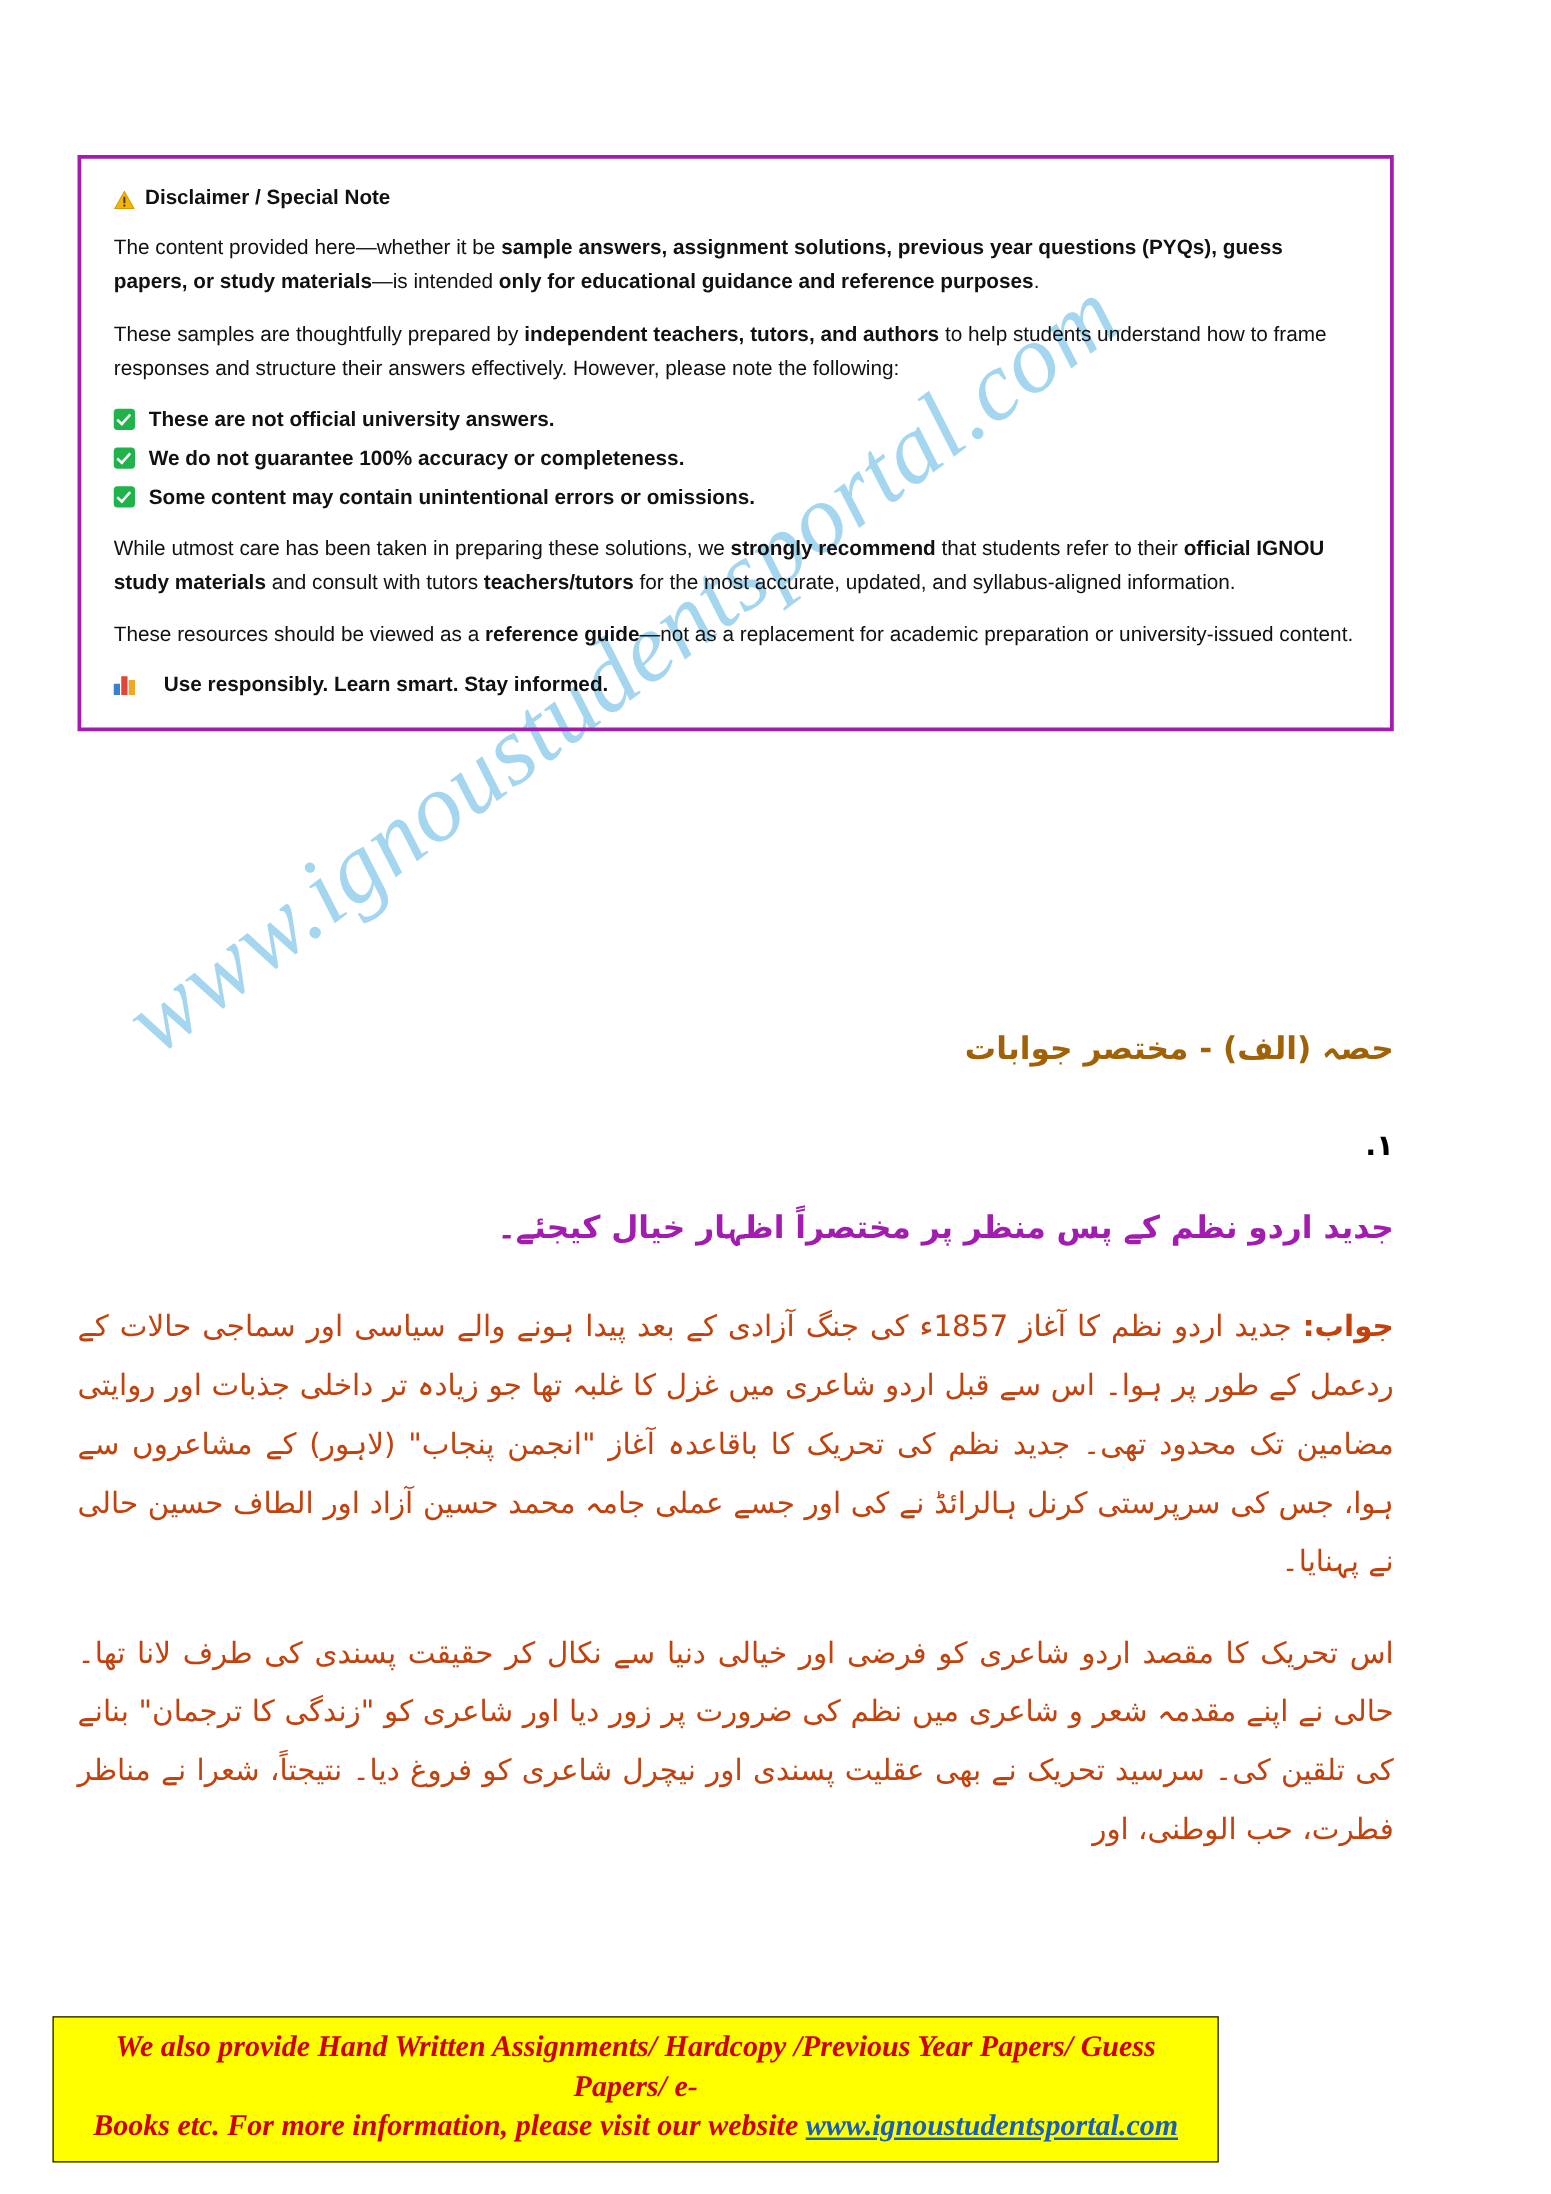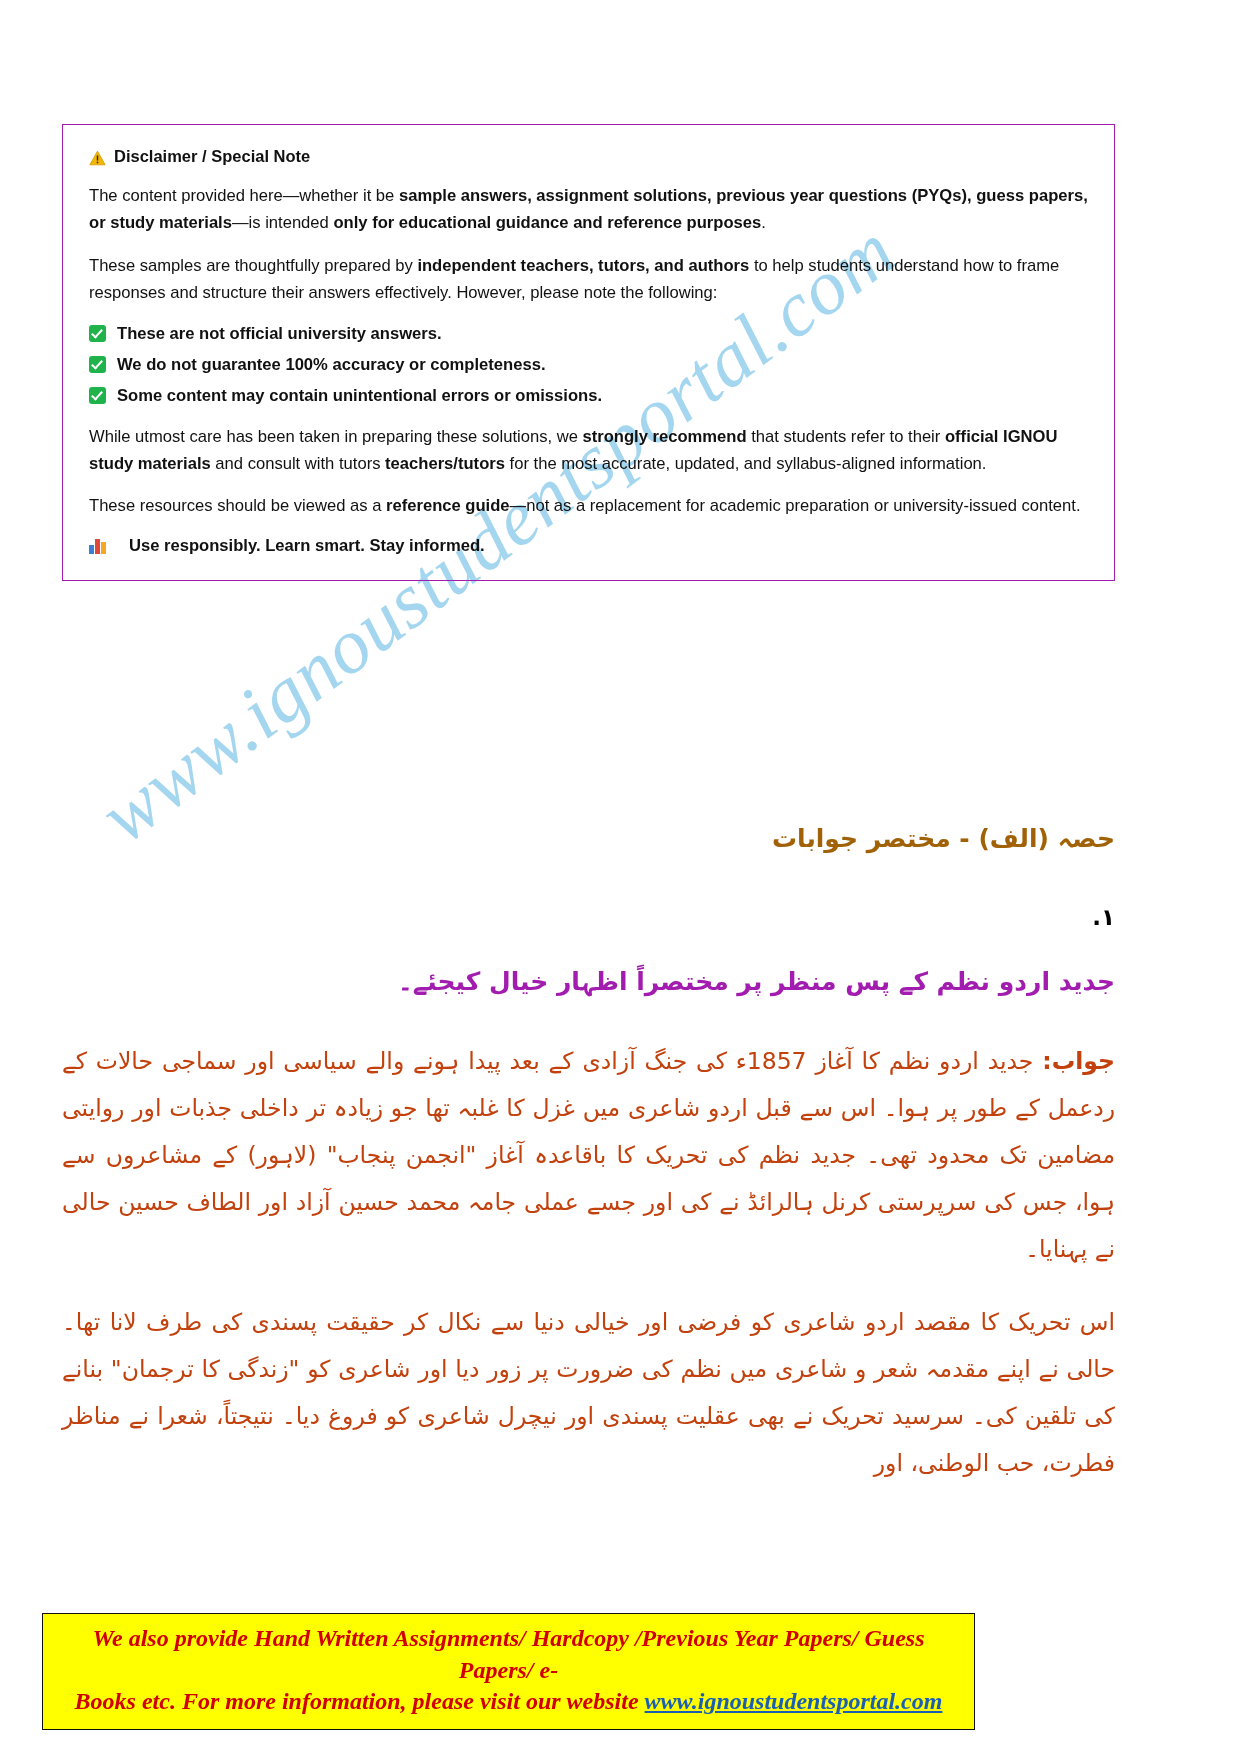--- a/index.html
+++ b/index.html
@@ -39,21 +39,21 @@
     transform-origin: left center;
     letter-spacing: 1px;
   }
 
   
   .disclaimer {
     position: absolute;
     left: 62px;
     top: 124px;
     width: 1053px;
-    border: 1px solid #a21caf;
+    border: 3px solid #a21caf;
     background: transparent;
     box-sizing: border-box;
     padding: 22px 26px 24px 26px;
     z-index: 10;
   }
   .disc-title {
     font-size: 16.5px;
     font-weight: bold;
     color: #111;
     margin: 0 0 17px 0;

